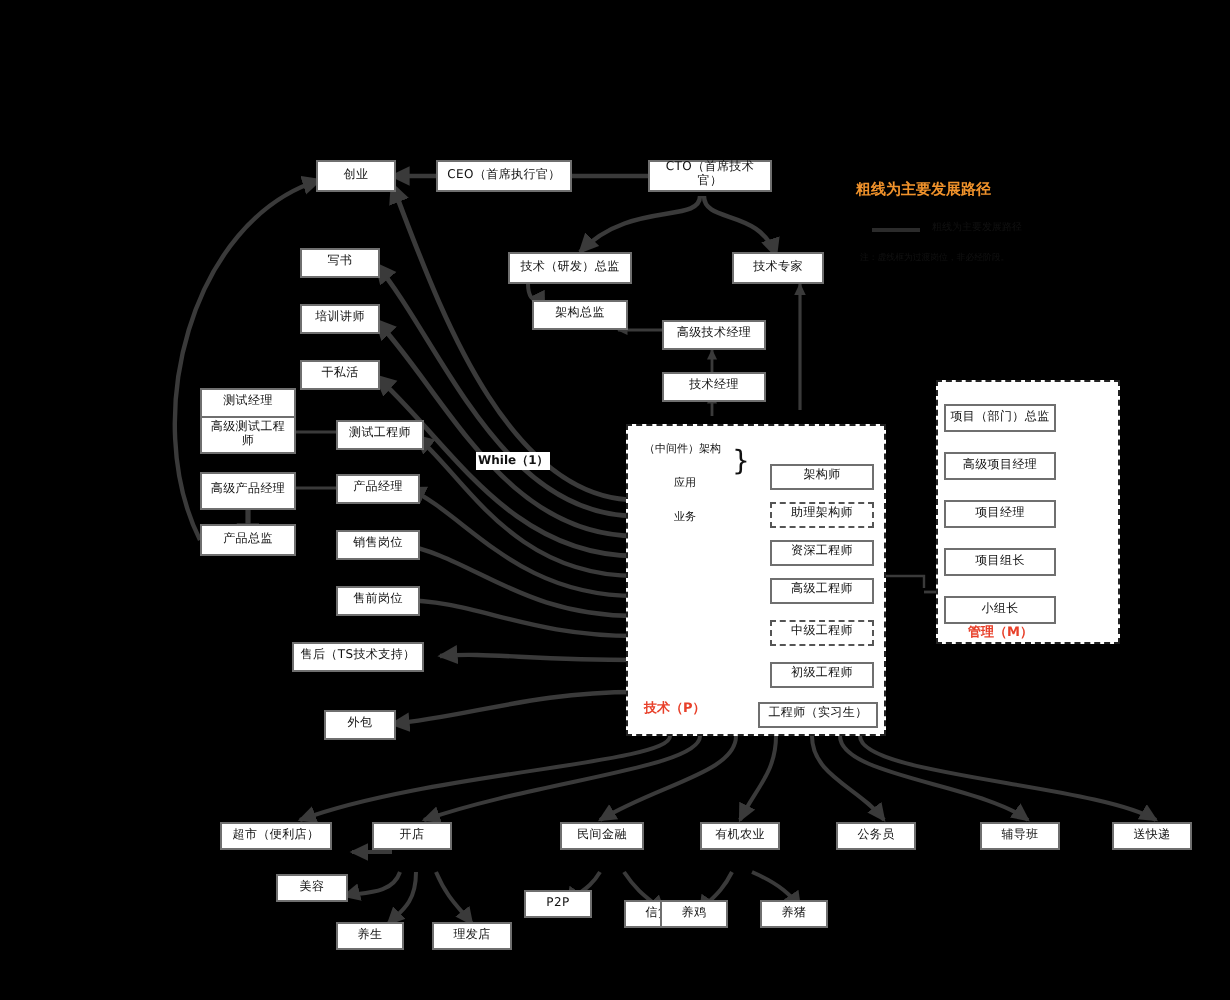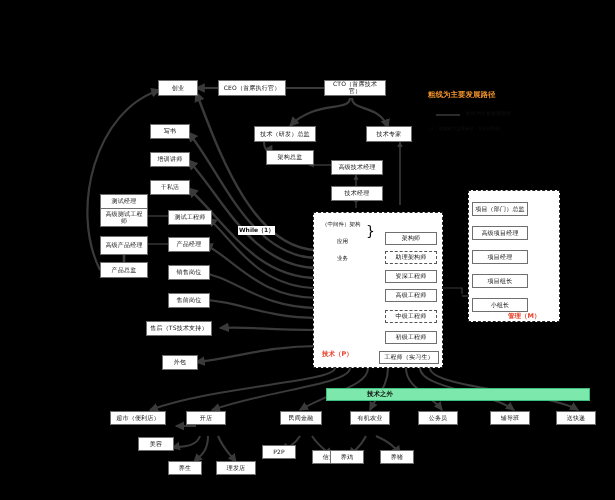--- a/index.html
+++ b/index.html
@@ -163,30 +163,27 @@
   <div class="panel-tag" style="left:322px;top:350px;">技术（P）</div>
 
   <div class="panel" style="left:468px;top:190px;width:92px;height:132px;"></div>
 
   <div class="node" style="left:472px;top:202px;width:56px;height:14px;">项目（部门）总监</div>
   <div class="node" style="left:472px;top:226px;width:56px;height:14px;">高级项目经理</div>
   <div class="node" style="left:472px;top:250px;width:56px;height:14px;">项目经理</div>
   <div class="node" style="left:472px;top:274px;width:56px;height:14px;">项目组长</div>
   <div class="node" style="left:472px;top:298px;width:56px;height:14px;">小组长</div>
 
-  <div class="panel-tag" style="left:508px;top:312px;">管理（M）</div>
+  <div class="panel-tag" style="left:484px;top:312px;">管理（M）</div>
 
   <div class="legend-title" style="left:428px;top:90px;">粗线为主要发展路径</div>
   <div class="legend-swatch" style="left:436px;top:114px;width:24px;"></div>
   <div class="legend-row" style="left:466px;top:110px;">粗线为主要发展路径</div>
   <div class="legend-note" style="left:430px;top:126px;">注：虚线框为过渡岗位，非必经阶段。</div>
 
-  <div class="greenbar" style="left:326px;top:388px;width:264px;height:13px;background:#7de8ab;border:1px solid #3fbf7f;">
-    <span>技术之外</span>
-  </div>
 
   <div class="node" style="left:110px;top:411px;width:56px;height:14px;">超市（便利店）</div>
   <div class="node" style="left:186px;top:411px;width:40px;height:14px;">开店</div>
   <div class="node" style="left:138px;top:437px;width:36px;height:14px;">美容</div>
   <div class="node" style="left:168px;top:461px;width:34px;height:14px;">养生</div>
   <div class="node" style="left:216px;top:461px;width:40px;height:14px;">理发店</div>
 
   <div class="node" style="left:280px;top:411px;width:42px;height:14px;">民间金融</div>
   <div class="node" style="left:262px;top:445px;width:34px;height:14px;">P2P</div>
   <div class="node" style="left:312px;top:450px;width:34px;height:14px;">信贷</div>

